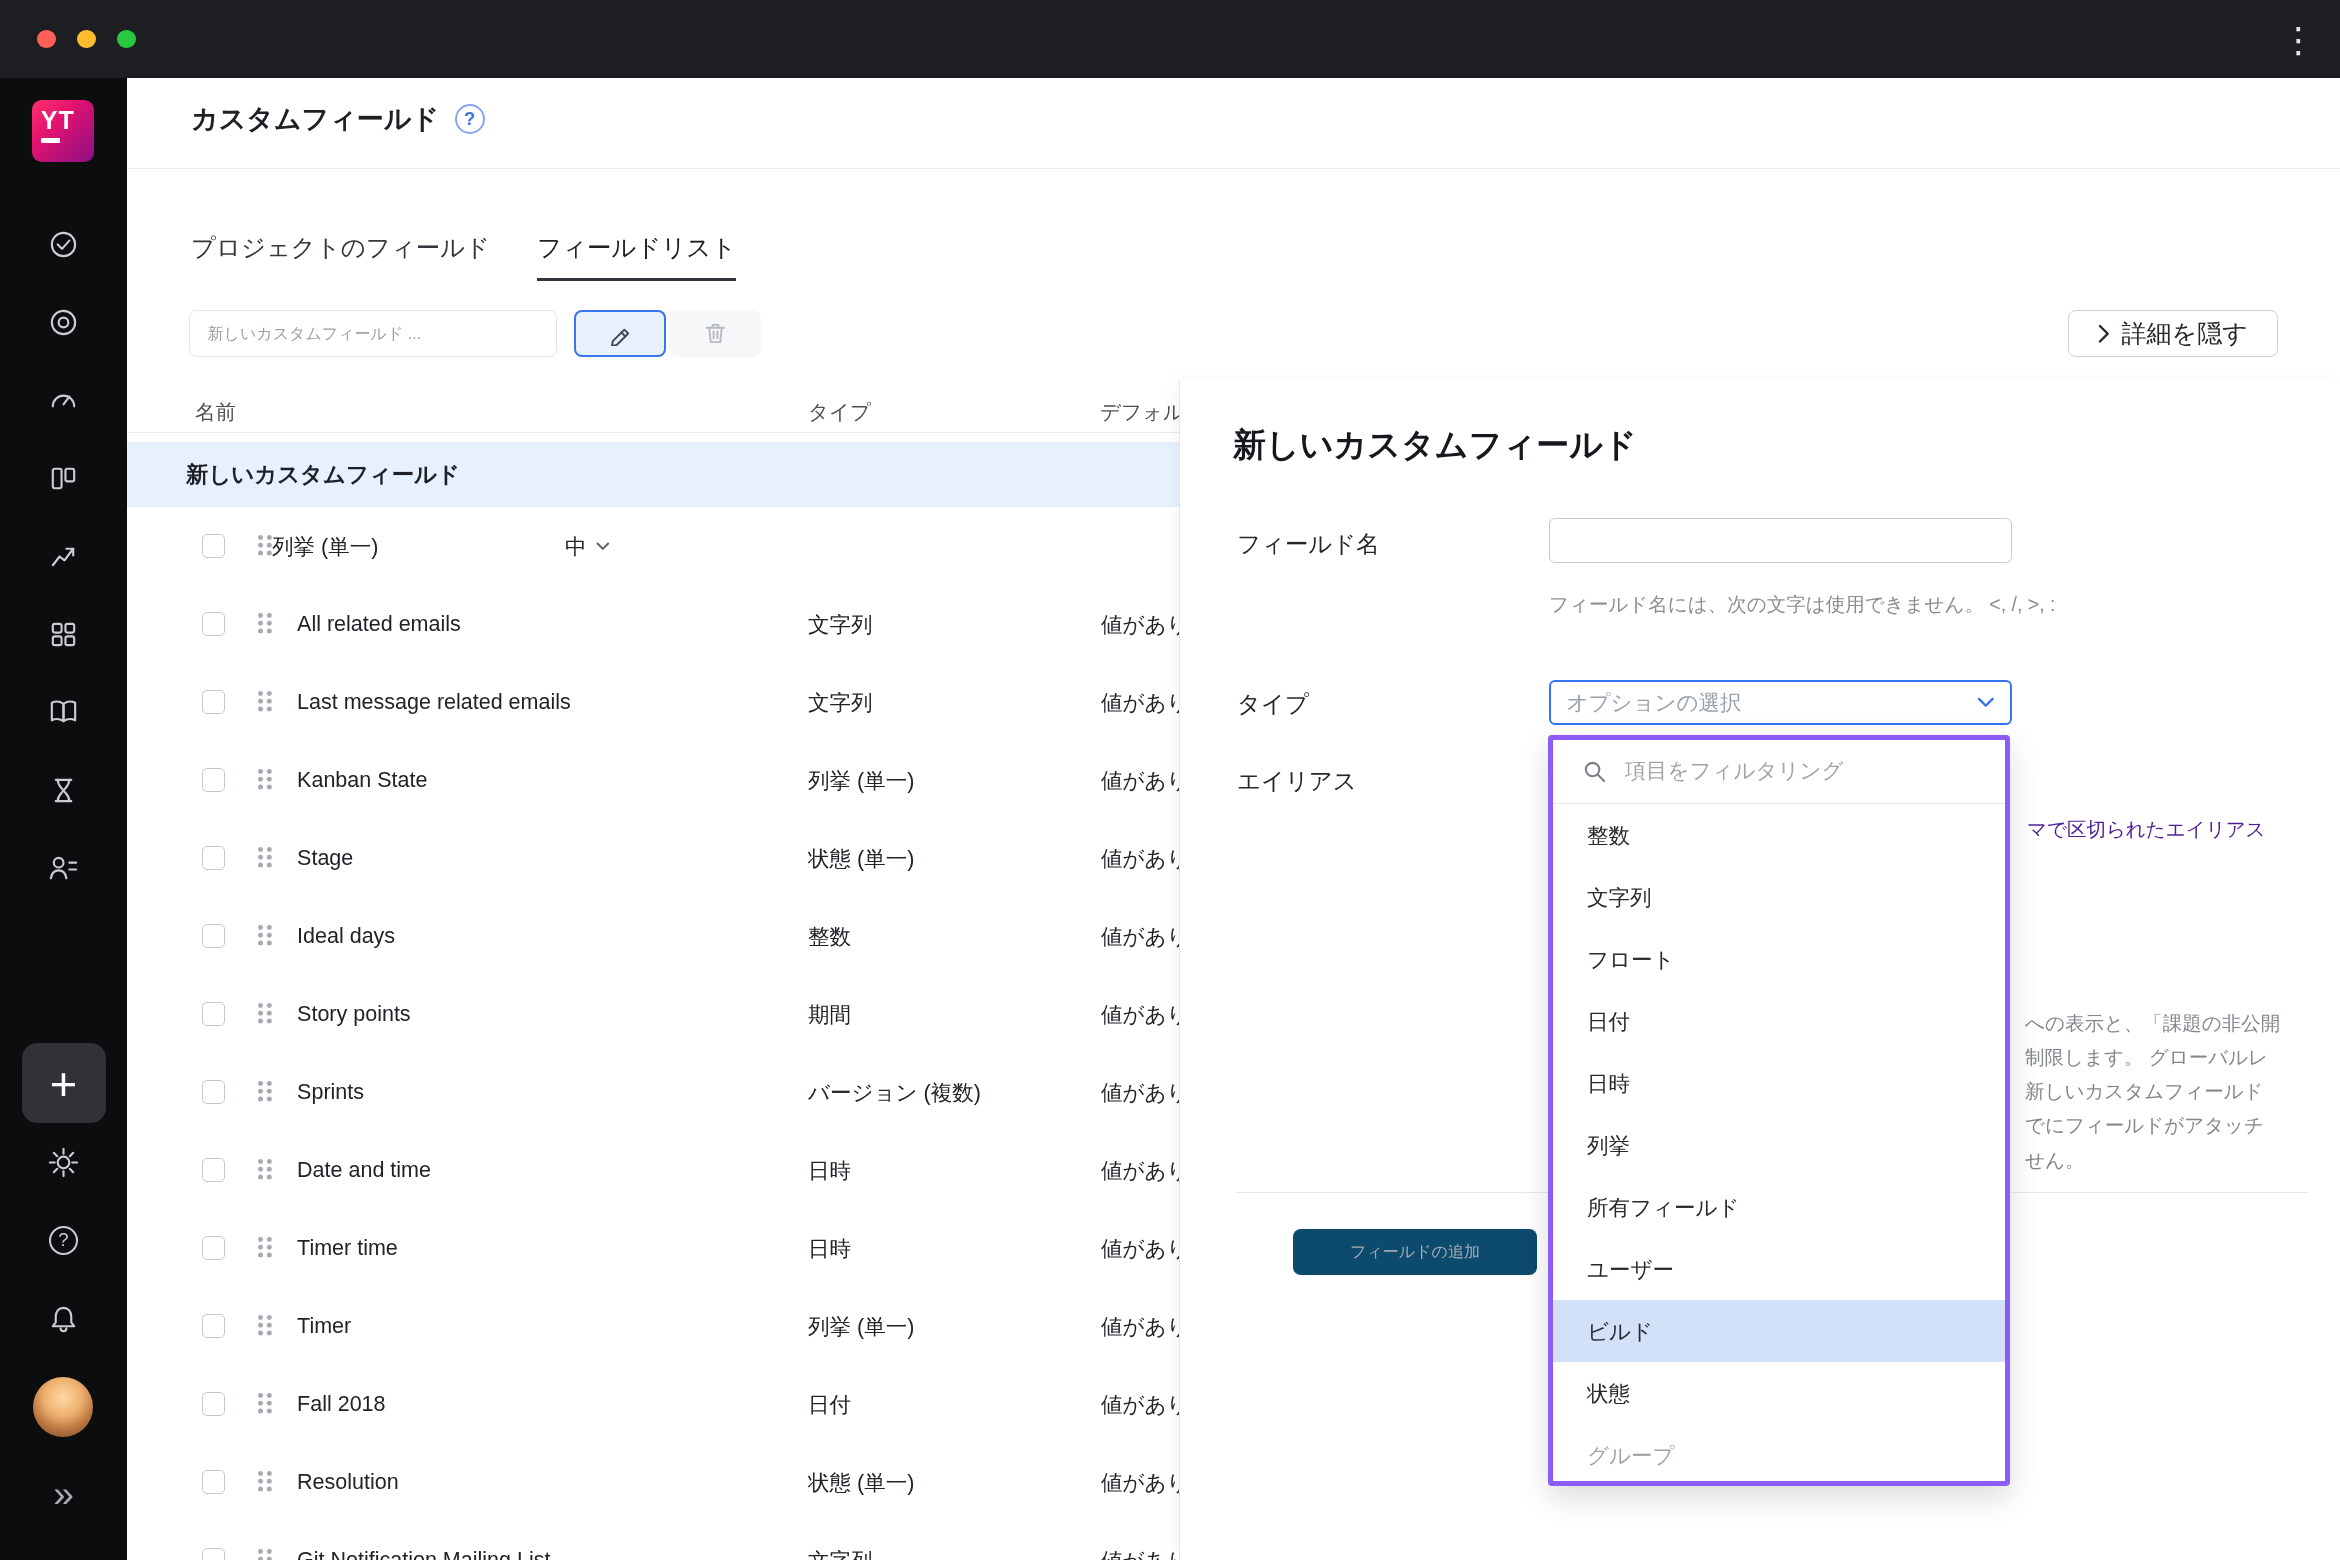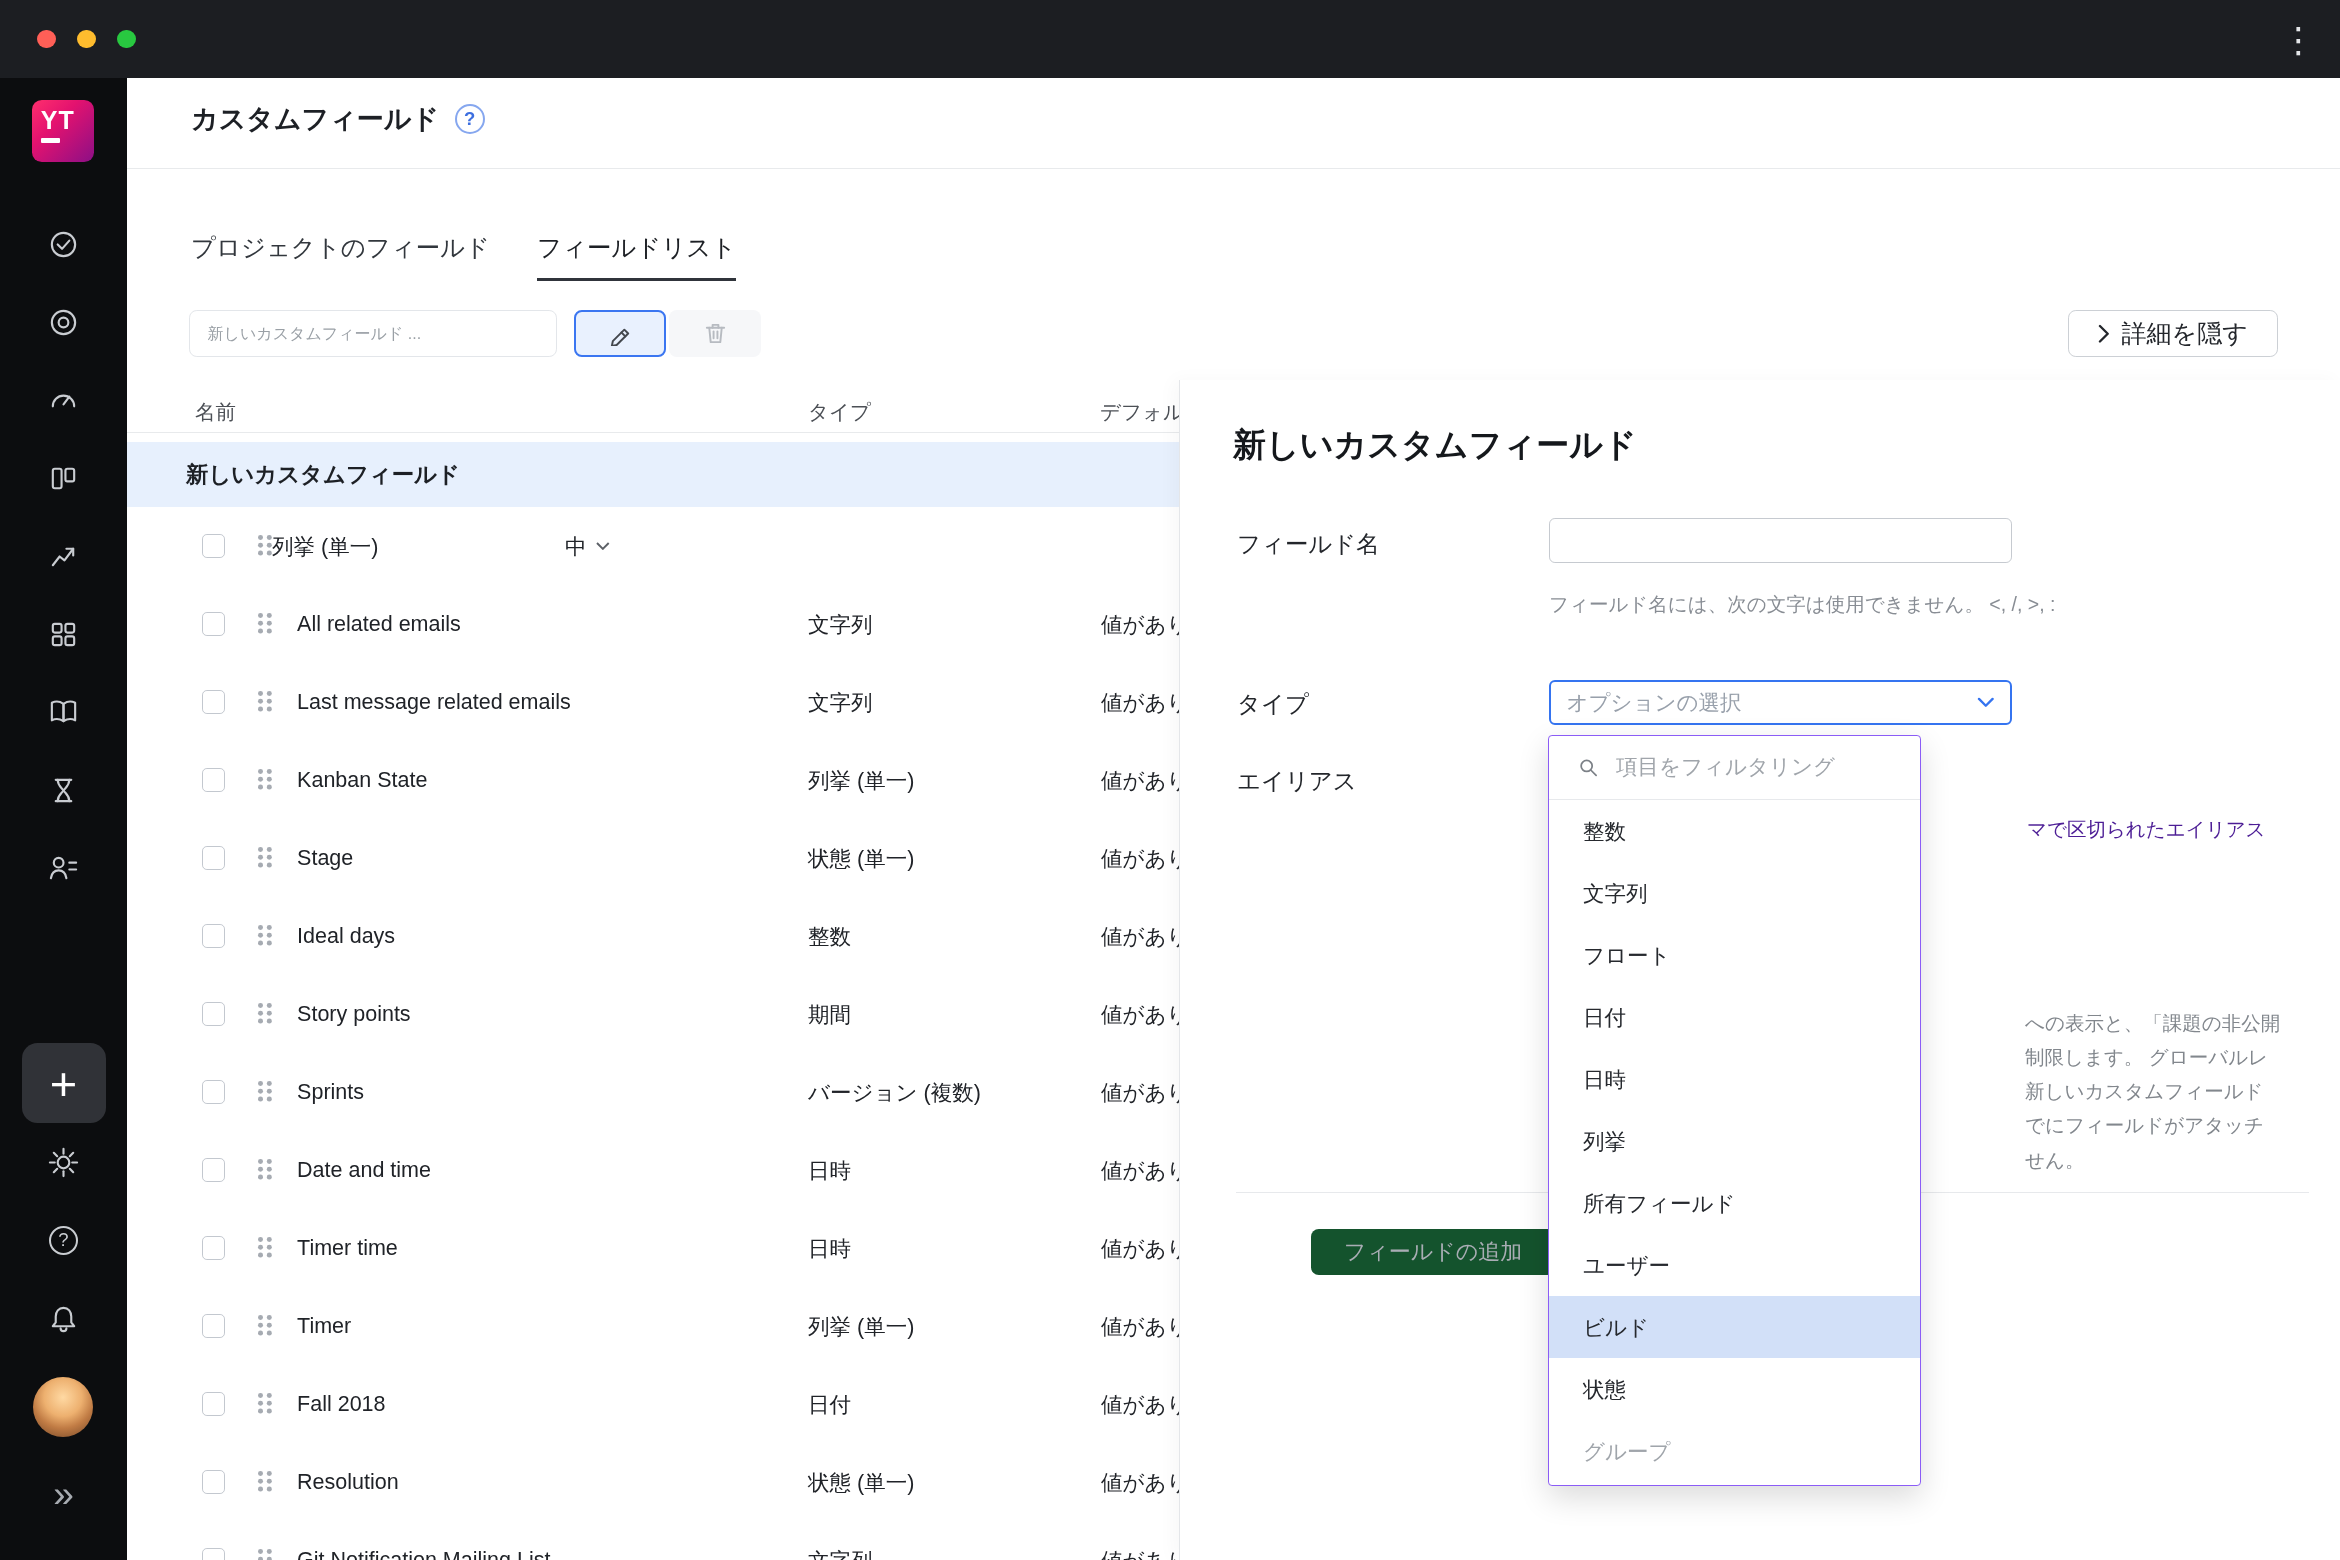--- a/index.html
+++ b/index.html
@@ -92,26 +92,26 @@
            padding:0 13.7px;font-size:21.5px;color:#23262b;outline:none;background:#fff;
            font-family:"Liberation Sans","DejaVu Sans",sans-serif}
   .p-hint{position:absolute;left:369px;top:211px;font-size:19.5px;color:#888d94;white-space:nowrap}
   .p-select{position:absolute;left:369px;top:300px;width:463px;height:45px;border:2px solid #3574f0;border-radius:5.9px;
             background:#fff;display:flex;align-items:center;padding:0 15.6px;cursor:pointer}
   .p-select .ph{font-size:21.5px;color:#98a0ab;flex:1}
   .p-select svg{width:17.6px;height:10.7px;stroke:#3574f0;stroke-width:2.4;fill:none;stroke-linecap:round;stroke-linejoin:round}
   .alias-frag{position:absolute;left:847px;top:436px;font-size:19.5px;color:#4c1d95;white-space:nowrap}
   .sidenote-line{position:absolute;left:845px;font-size:19.5px;color:#82878d;white-space:nowrap}
   .p-divider{position:absolute;left:56px;top:812px;width:1073px;height:1px;background:#e7e9ec}
-  .btn-add{position:absolute;left:131px;top:849px;width:244px;height:46px;border-radius:7.8px;background:#14532d;border:none;
-           color:#a9adb4;font-size:22px;display:flex;align-items:center;justify-content:center;cursor:default;
+  .btn-add{position:absolute;left:113px;top:849px;width:244px;height:46px;border-radius:7.8px;background:#0c4a6e;border:none;
+           color:#a9adb4;font-size:16px;display:flex;align-items:center;justify-content:center;cursor:default;
            font-family:"Liberation Sans","DejaVu Sans",sans-serif}
 
   
-  .dropdown{position:absolute;left:1548px;top:735px;width:373px;height:751px;background:#fff;border:1px solid #8b5cf6;
+  .dropdown{position:absolute;left:1548px;top:735px;width:462px;height:751px;background:#fff;border:5px solid #8b5cf6;
             border-radius:3.9px;z-index:30;box-shadow:0 11.7px 31px rgba(0,0,0,0.14);overflow:hidden}
   .dd-search{height:64px;display:flex;align-items:center;gap:17.6px;padding-left:29px;border-bottom:1px solid #e7e9ec}
   .dd-search svg{width:25px;height:25px;stroke:#7c8187;stroke-width:2.2;fill:none;stroke-linecap:round}
   .dd-search input{border:none;outline:none;font-size:21.5px;color:#23262b;width:371px;background:transparent;
                    font-family:"Liberation Sans","DejaVu Sans",sans-serif}
   .dd-search input::placeholder{color:#a0a5ab;opacity:1}
   .opt{height:62px;display:flex;align-items:center;padding-left:34px;font-size:21.5px;color:#26292e;cursor:pointer;white-space:nowrap}
   .opt.hl{background:#d2e0f8}
   .opt.muted{color:#a0a5ab}
 </style>

